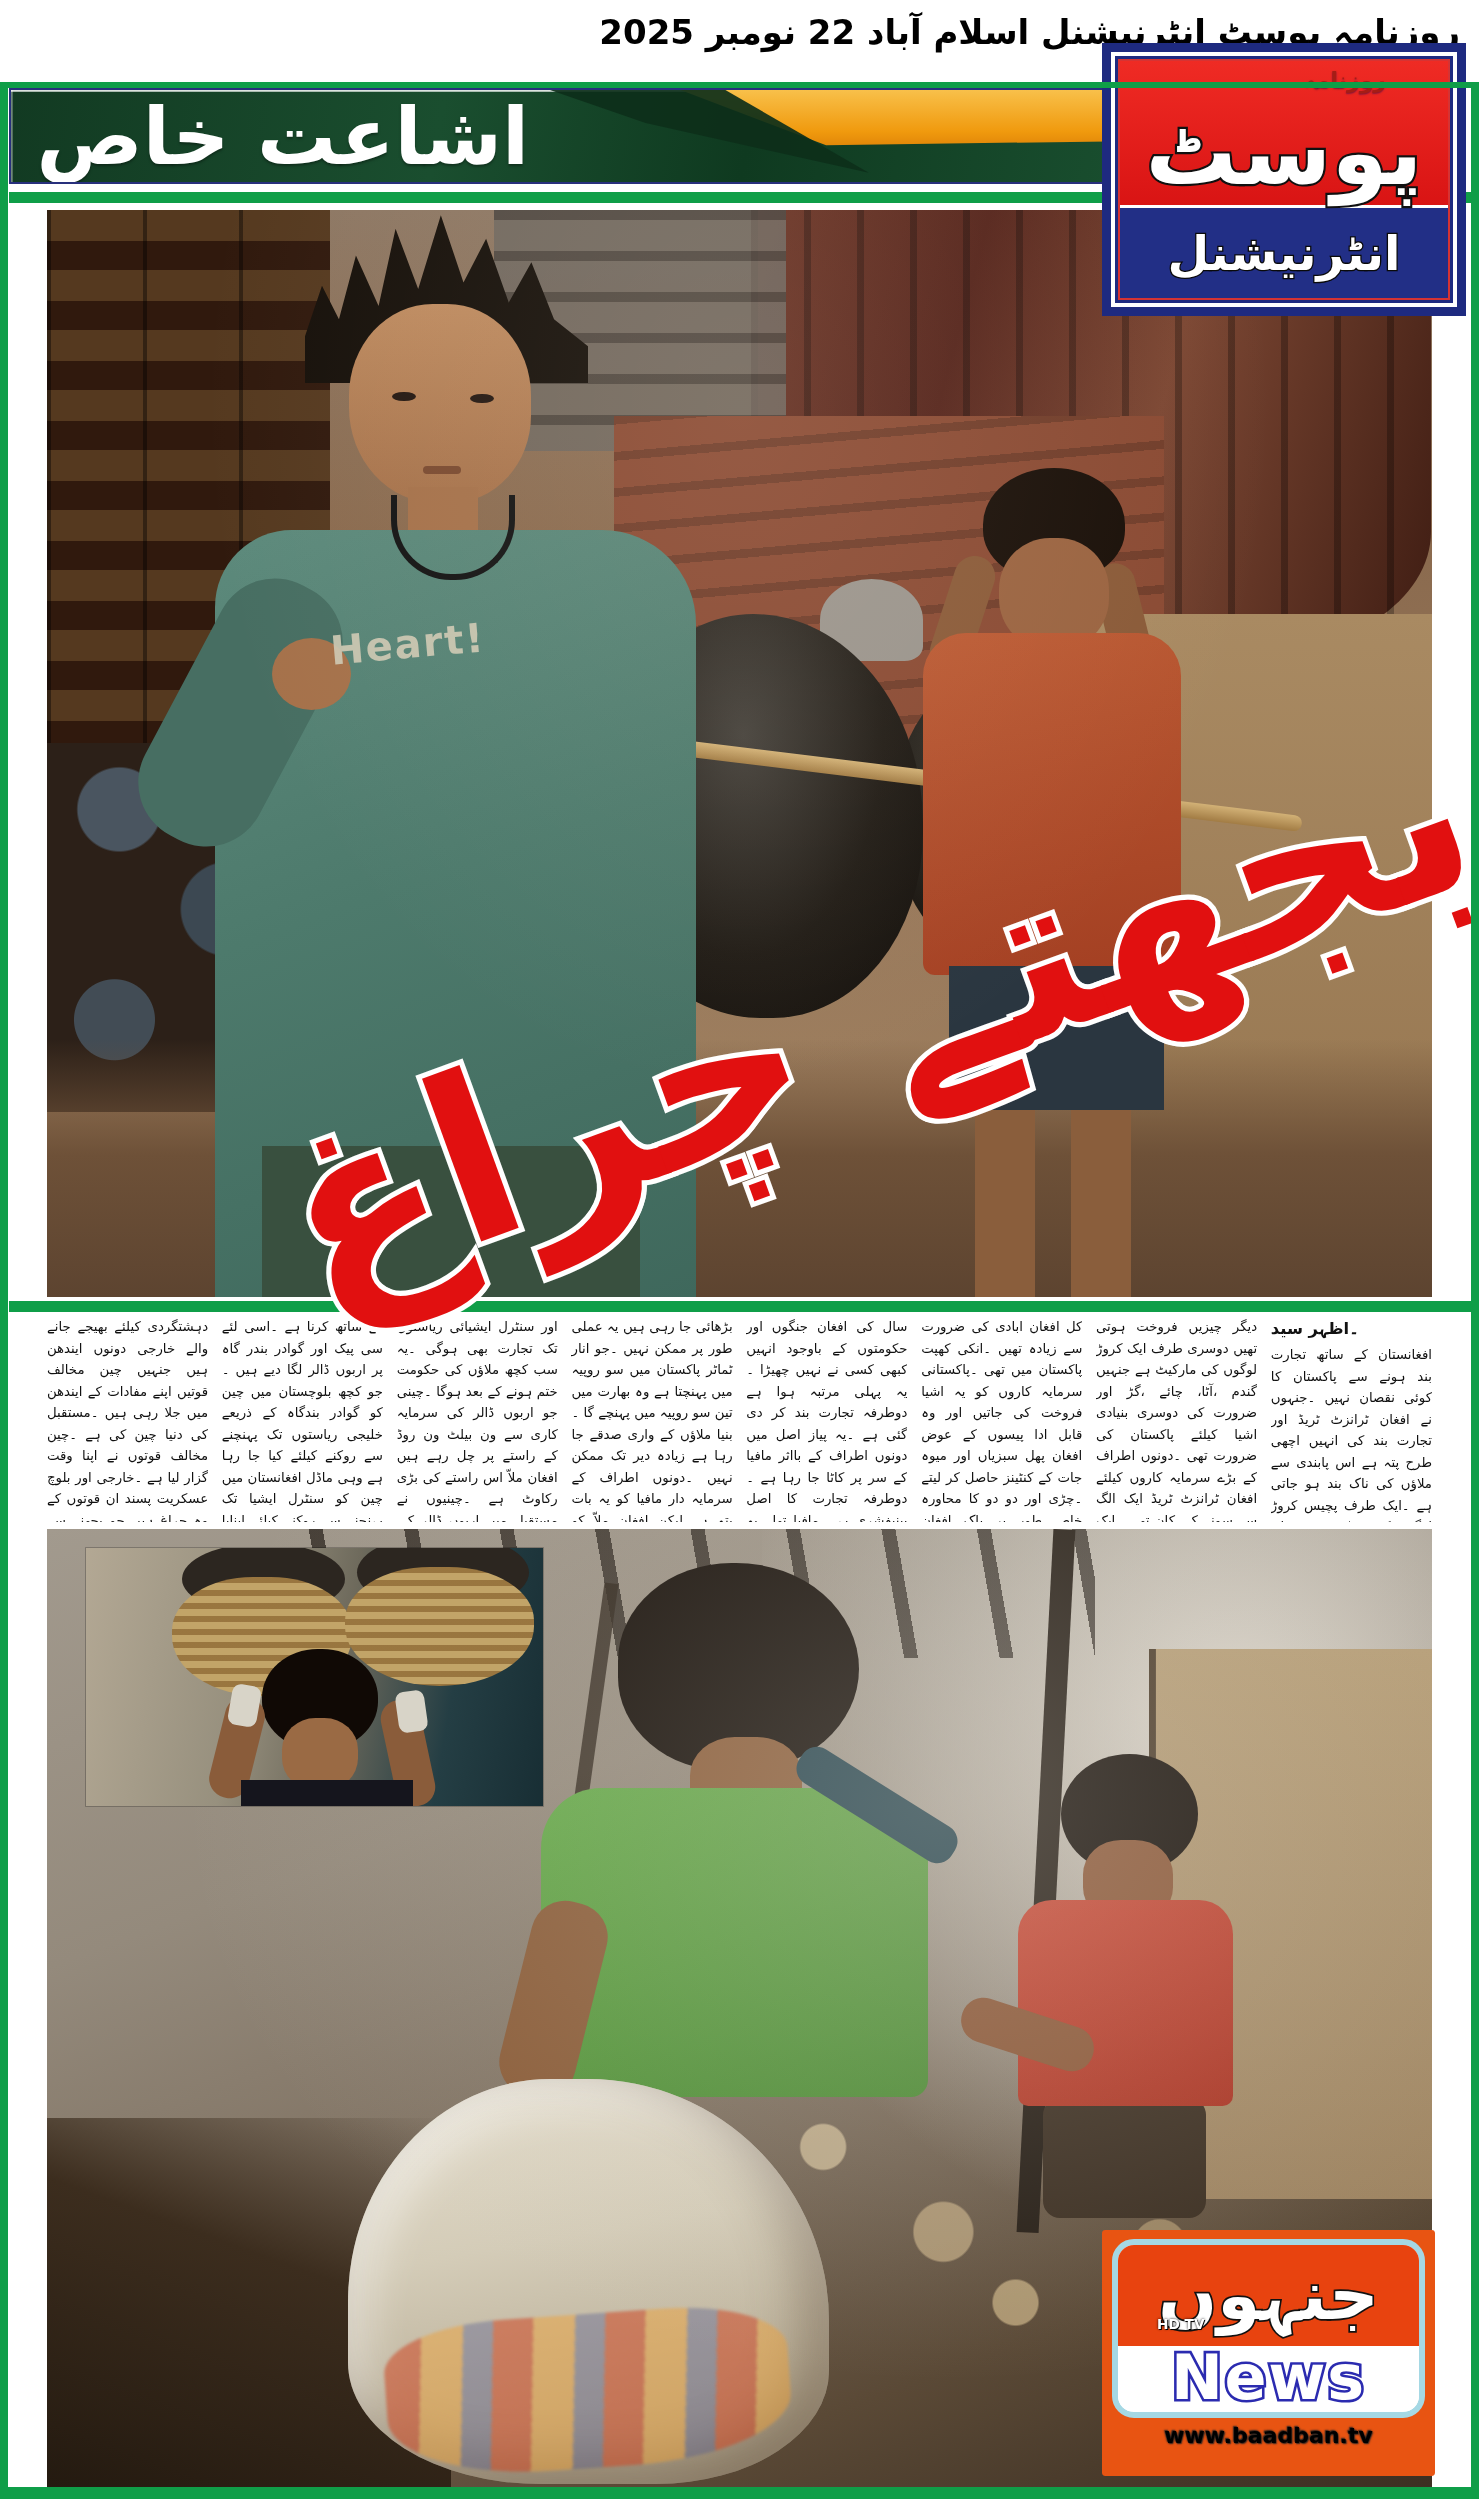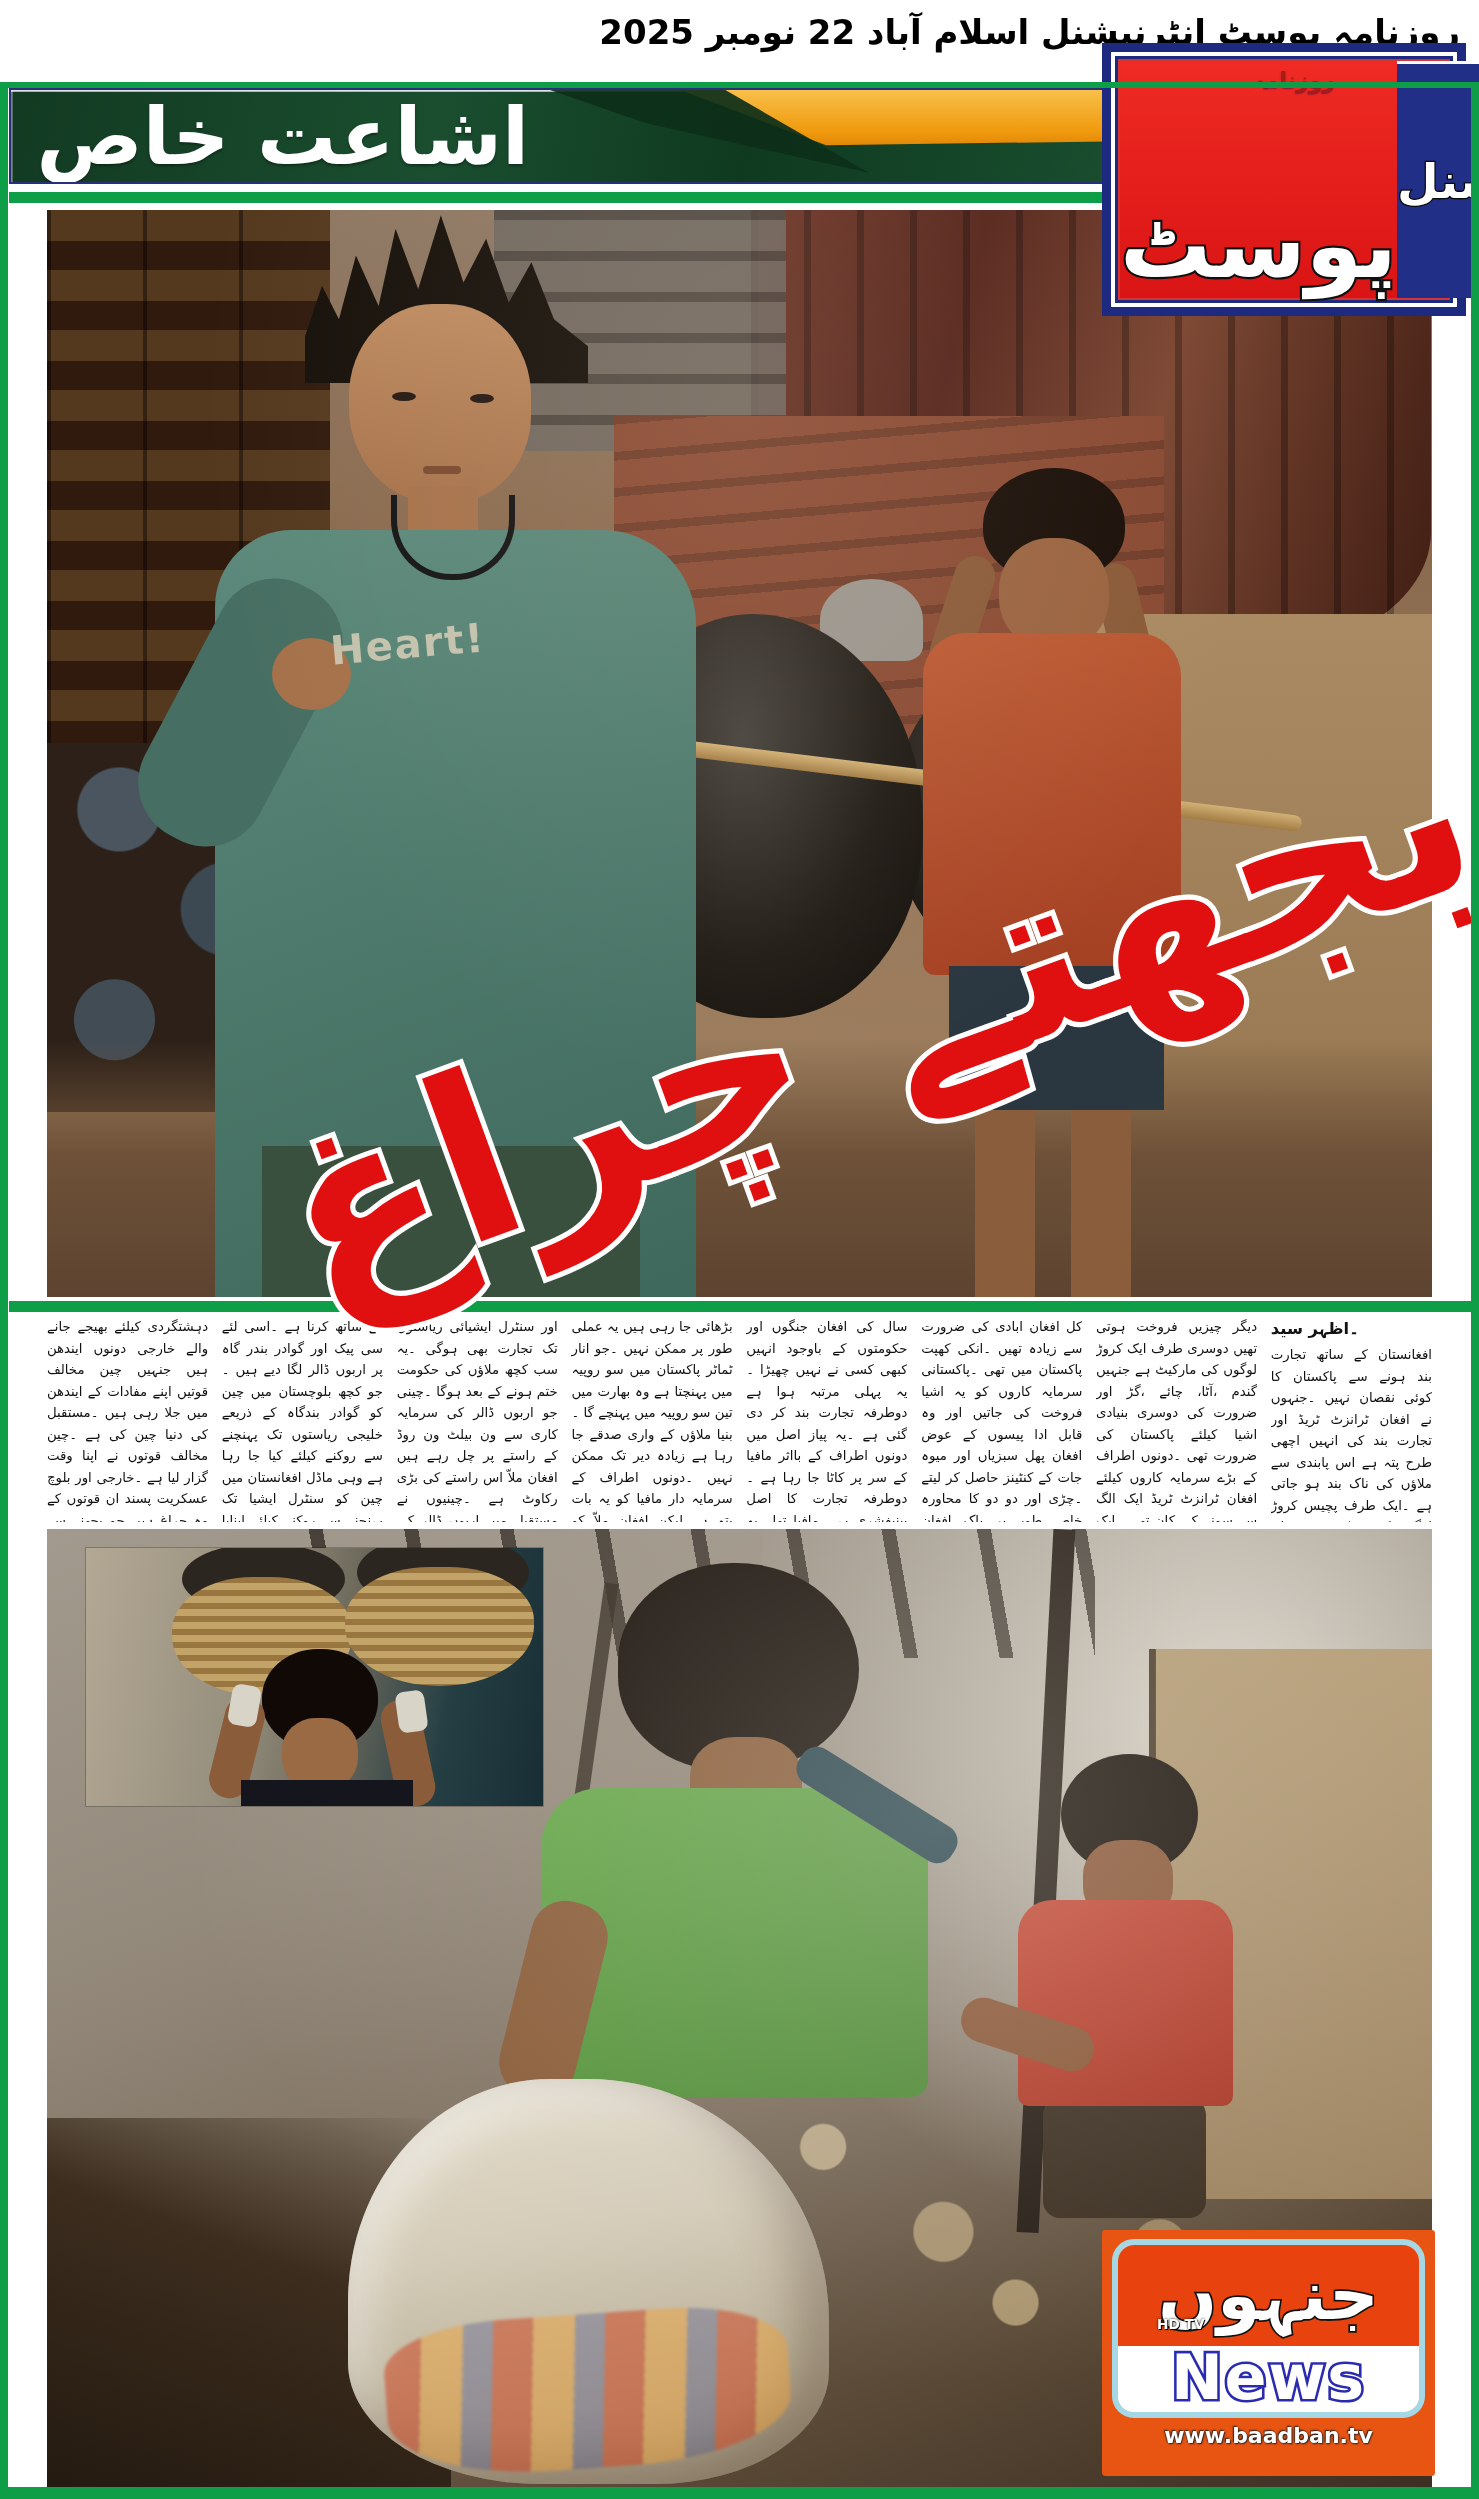--- a/index.html
+++ b/index.html
@@ -28,21 +28,21 @@
         color:#fff;direction:rtl;z-index:2;text-shadow:0 1.7px 2.6px rgba(0,0,0,.35);}
 
   .strip{position:absolute;left:8.6px;width:1462px;height:11px;background:#0f9e48;z-index:4;}
   .strip1{top:192px;}
   .strip2{top:1301px;}
 
   
   .mast{position:absolute;left:1102px;top:43px;width:364px;height:273px;background:#1e2a80;
         padding:8.6px;box-sizing:border-box;z-index:35;}
   .mast-in{height:100%;box-sizing:border-box;border:4.3px solid #fff;padding:3.4px;background:#1e2a80;}
-  .mast-in2{height:100%;box-sizing:border-box;border:2.6px solid #d63333;display:flex;}
+  .mast-in2{height:100%;box-sizing:border-box;border:2.6px solid #d63333;display:flex;flex-direction:column;}
   .mast-red{flex:1.6;position:relative;display:flex;align-items:flex-end;justify-content:center;
         background:linear-gradient(180deg,#ef2b24,#d91414);}
   .mast-daily{position:absolute;top:6.9px;right:62px;font-size:22px;font-weight:bold;color:#a51d15;
         text-shadow:0 0.9px 1.7px rgba(40,10,80,.55);direction:rtl;}
   .mast-post{font-size:91px;font-weight:bold;color:#fff;line-height:1;padding-bottom:7px;
         -webkit-text-stroke:4.3px #101010;paint-order:stroke;direction:rtl;}
   .mast-blue{flex:1;border-top:3.4px solid #fff;background:#222f86;display:flex;align-items:center;justify-content:center;}
   .mast-intl{font-size:48px;font-weight:bold;color:#fff;-webkit-text-stroke:2.6px #0a0a0a;paint-order:stroke;direction:rtl;}
 
   
@@ -192,21 +192,21 @@
         padding:8.6px 10.3px;box-sizing:border-box;z-index:30;border-radius:3.4px;}
   .ch-box{height:179px;box-sizing:border-box;border:6px solid #a5d8e4;border-radius:22px;overflow:hidden;background:#fff;}
   .ch-top{height:101px;background:#e8430f;display:flex;align-items:center;justify-content:center;position:relative;}
   .ch-name{font-size:69px;font-weight:bold;color:#fff;-webkit-text-stroke:3.4px #111;paint-order:stroke;
         direction:rtl;line-height:1;}
   .ch-hd{position:absolute;left:13.7px;bottom:13.7px;font-size:13.7px;font-weight:bold;color:#fff;
         text-shadow:0 0 2.6px #000,0.9px 0.9px 0 #000;padding-left:25px;}
   .ch-news{height:65px;display:flex;align-items:center;justify-content:center;background:#fff;}
   .ch-news span{font-size:62px;font-weight:bold;letter-spacing:1.7px;color:#fff;line-height:1;
         -webkit-text-stroke:5.2px #2b2bb0;paint-order:stroke;}
-  .ch-url{height:36px;display:flex;align-items:center;justify-content:center;color:#ffffff;font-weight:bold;
+  .ch-url{height:36px;display:flex;align-items:center;justify-content:center;color:#000000;font-weight:bold;
         font-size:22px;text-shadow:0.9px 0.9px 1.7px #222,-0.9px -0.9px 1.7px #222;}
 </style>
 </head>
 <body>
 
 <div class="page">
 
   <div class="dateline">روزنامہ پوسٹ انٹرنیشنل اسلام آباد 22 نومبر 2025</div>
 
   <div class="page-frame"></div>

